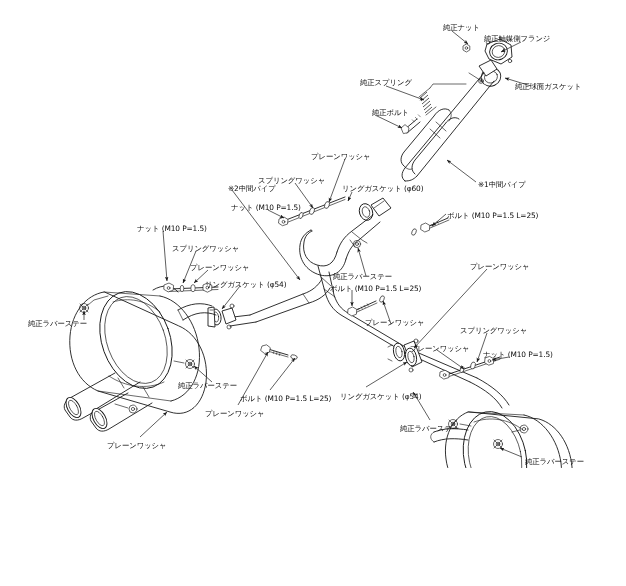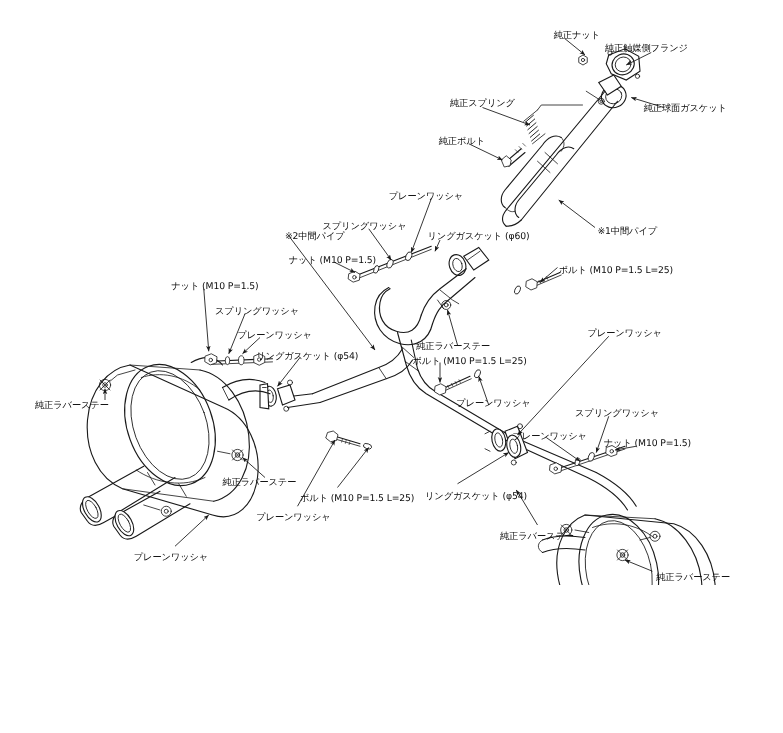--- a/index.html
+++ b/index.html
@@ -375,21 +375,21 @@
       <path class="lead" d="M140,437 L167,412" marker-end="url(#ar)"></path>
       <path class="lead" d="M522,457 L500,448" marker-end="url(#ar)"></path>
       <path class="lead" d="M470,526 L487,504" marker-end="url(#ar)"></path>
     </g>
   </svg>
 
   <div class="lbl" style="left:443px; top:23px;">純正ナット</div>
   <div class="lbl" style="left:484px; top:34px;">純正触媒側フランジ</div>
   <div class="lbl" style="left:360px; top:78px;">純正スプリング</div>
   <div class="lbl" style="left:515px; top:82px;text-align:right;">純正球面ガスケット</div>
-  <div class="lbl" style="left:351px; top:108px;">純正ボルト</div>
+  <div class="lbl" style="left:372px; top:108px;">純正ボルト</div>
   <div class="lbl" style="left:311px; top:152px;">プレーンワッシャ</div>
   <div class="lbl" style="left:258px; top:176px;">スプリングワッシャ</div>
   <div class="lbl" style="left:342px; top:184px;">リングガスケット (φ60)</div>
   <div class="lbl" style="left:186px; top:184px;margin-left:42px;">※2中間パイプ</div>
   <div class="lbl" style="left:478px; top:180px;">※1中間パイプ</div>
   <div class="lbl" style="left:231px; top:203px;">ナット (M10 P=1.5)</div>
   <div class="lbl" style="left:137px; top:224px;">ナット (M10 P=1.5)</div>
   <div class="lbl" style="left:447px; top:211px;">ボルト (M10 P=1.5 L=25)</div>
   <div class="lbl" style="left:172px; top:244px;">スプリングワッシャ</div>
   <div class="lbl" style="left:470px; top:262px;">プレーンワッシャ</div>

